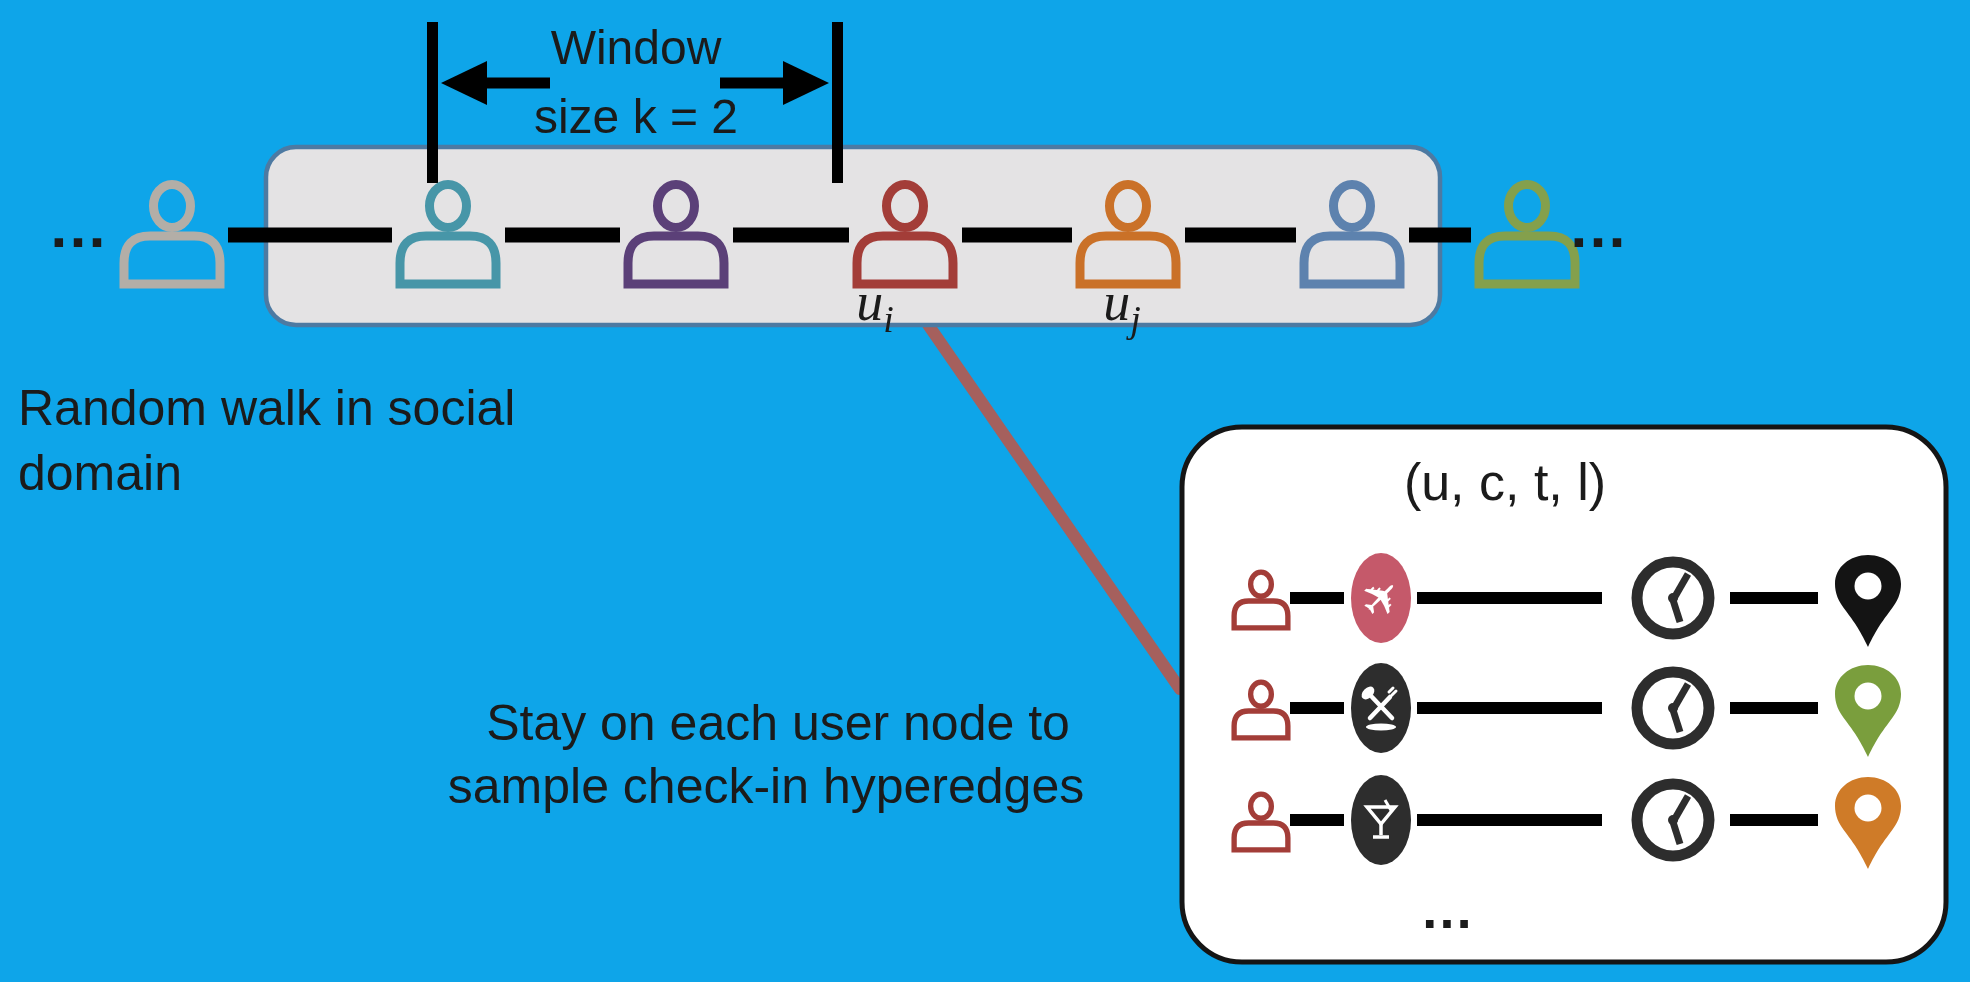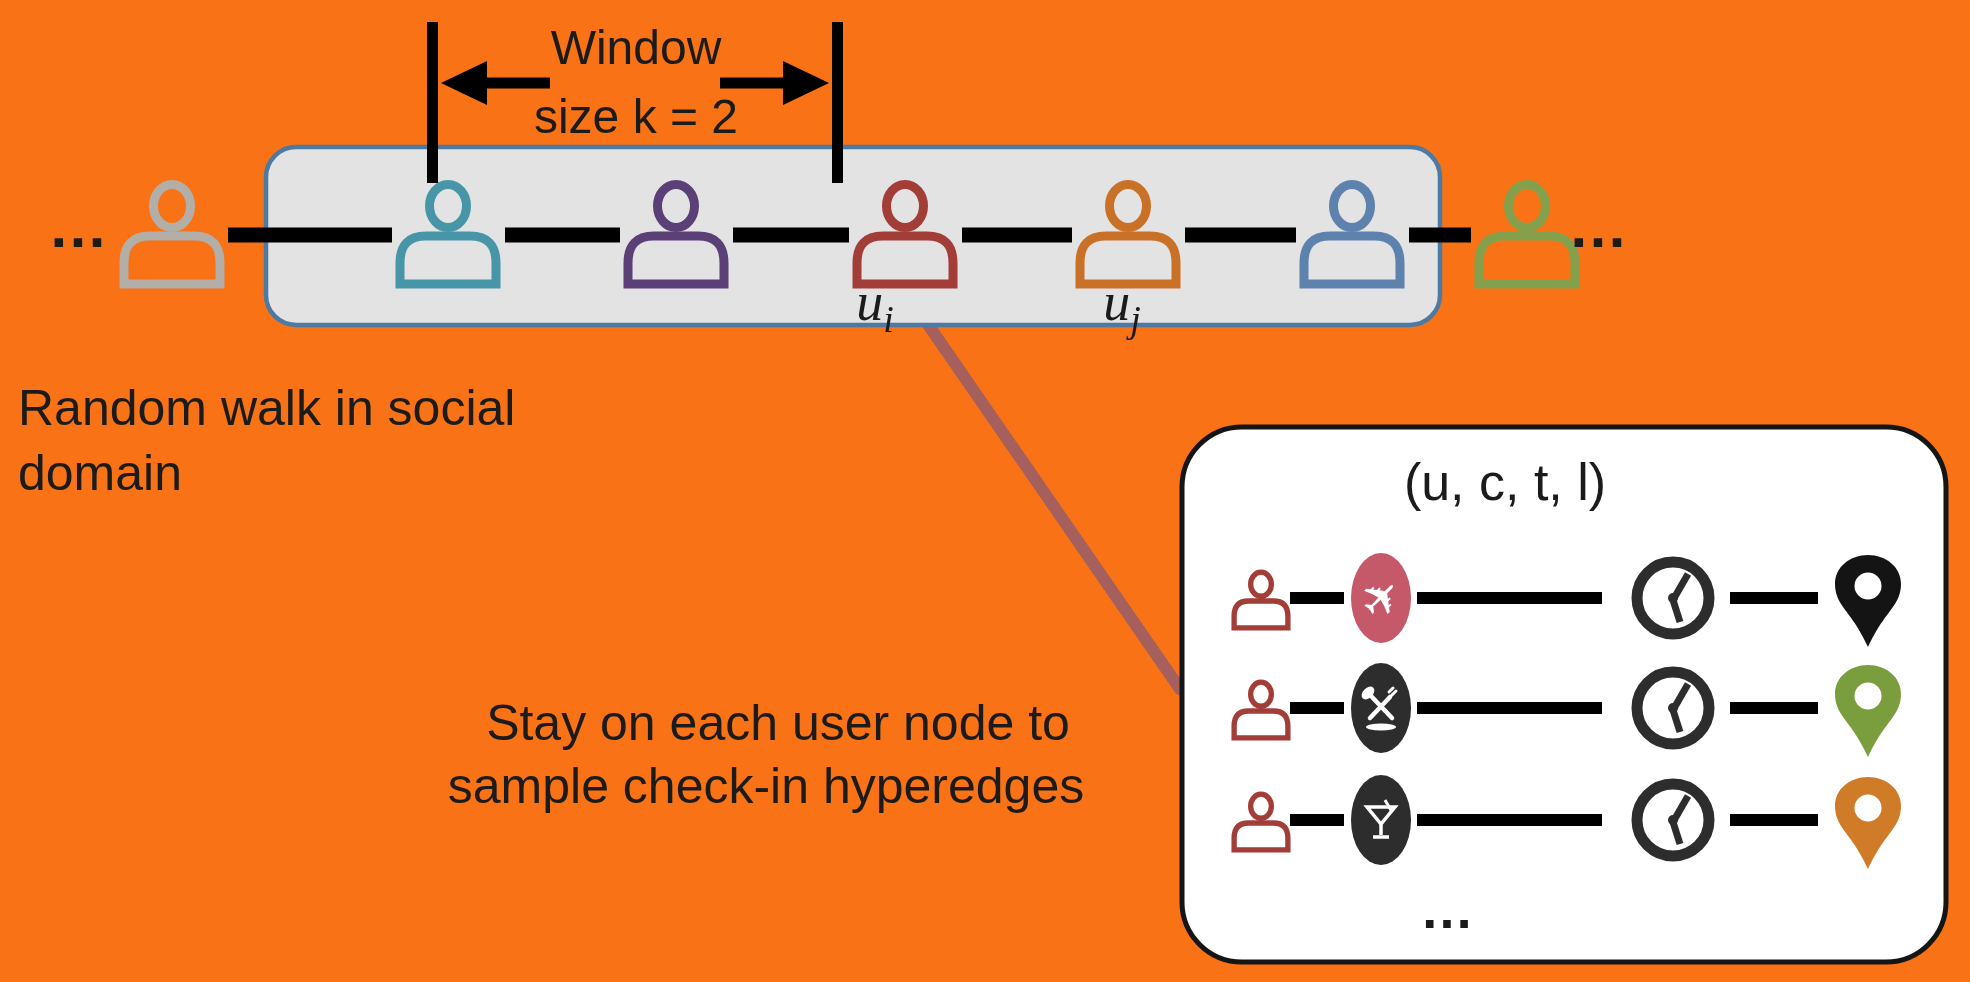--- a/index.html
+++ b/index.html
@@ -1,16 +1,16 @@
 <!DOCTYPE html>
 <html><head>
 <meta charset="utf-8">
 <style>
   html,body{margin:0;padding:0;background:#ffffff;}
-  #stage{position:relative;width:1970px;height:982px;background:#f97316;overflow:hidden;
+  #stage{position:relative;width:1970px;height:982px;background:#0ea5e9;overflow:hidden;
          font-family:"Liberation Sans",sans-serif;}
   svg text{user-select:none;}
   .caption{fill:#1b1b1b;}
 </style>
 </head>
 <body>
 
 <div id="stage">
 <svg width="1970" height="982" viewBox="0 0 1970 982">
 

